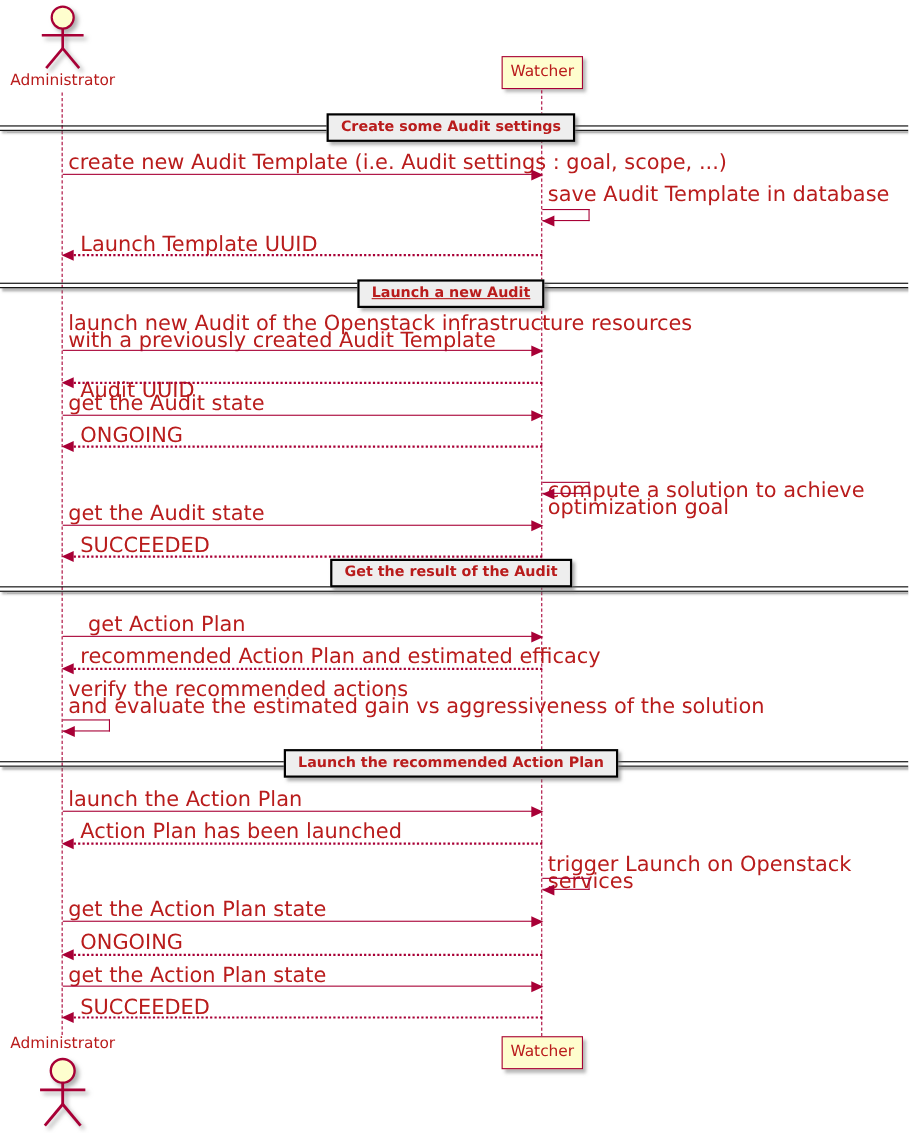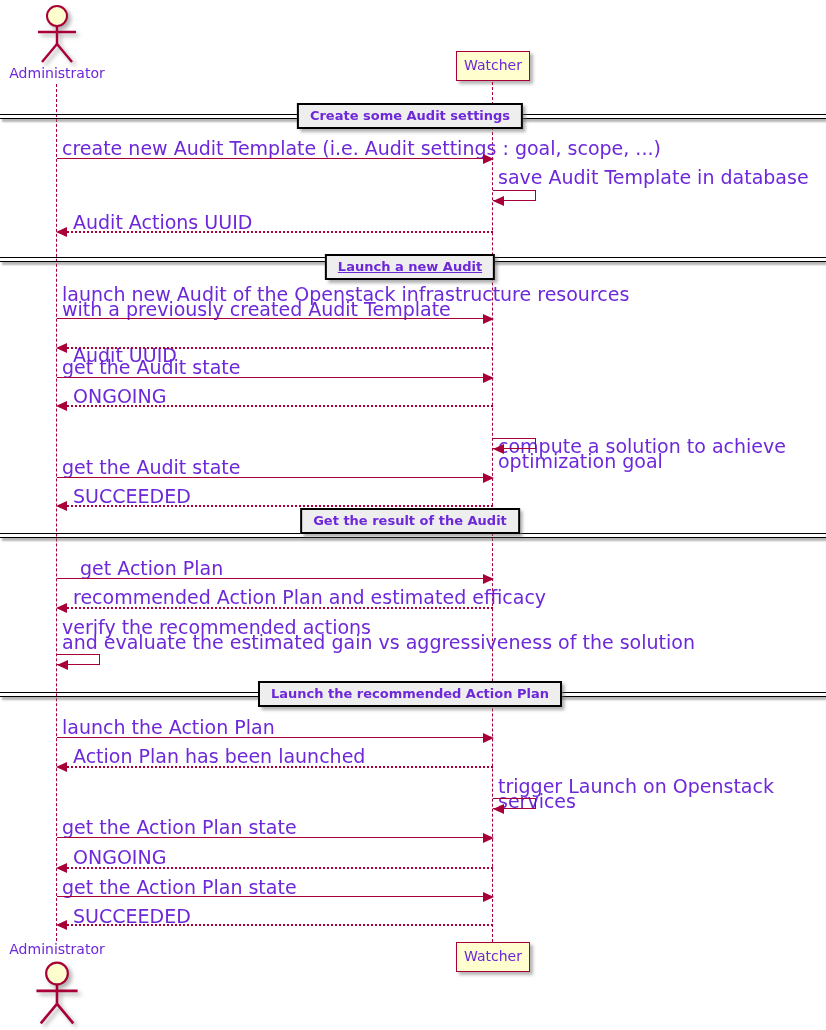--- a/index.html
+++ b/index.html
@@ -1,17 +1,17 @@
 <!DOCTYPE html>
 <html><head>
 <meta charset="utf-8">
 <style>
   html,body{margin:0;padding:0;background:#fff;}
   #stage{position:relative;width:826px;height:1030px;background:#fff;overflow:hidden;
-         font-family:"DejaVu Sans",sans-serif;color:#6d28d9;}
+         font-family:"DejaVu Sans",sans-serif;color:#b91c1c;}
   .lifeline{position:absolute;width:0;border-left:1.5px dashed #A80036;}
   .participant-box{position:absolute;width:74px;height:30px;box-sizing:border-box;
       background:#FEFECE;border:1.8px solid #A80036;text-align:center;
       font-size:14px;line-height:27px;box-shadow:3px 3px 3px rgba(110,110,110,.5);}
   .actor-figure{position:absolute;filter:drop-shadow(3px 3px 2px rgba(110,110,110,.55));}
   .actor-label{position:absolute;font-size:14px;line-height:15px;text-align:center;width:120px;}
   .divider-lines{position:absolute;left:0;width:826px;height:3px;
       border-top:1.7px solid #000;border-bottom:1.7px solid #000;
       box-shadow:2px 3px 2px rgba(110,110,110,.5);}
   .divider-box{position:absolute;left:410px;transform:translateX(-50%);height:26px;
@@ -51,21 +51,21 @@
 
   <div id="events">
       <div class="divider-lines" style="top: 114px;"></div>
       <div class="divider-box" style="top: 103px;">Create some Audit settings</div>
       <div class="msg-text" style="left: 62px; top: 141px;">create new Audit Template (i.e. Audit settings : goal, scope, ...)</div>
       <div class="line-solid" style="left: 57px; width: 428px; top: 158px;"></div>
       <div class="head-right" style="left: 483px; top: 154px;"></div>
       <div class="msg-text" style="left: 498px; top: 170px;">save Audit Template in database</div>
       <div class="self-loop" style="left: 493px; top: 190px;"></div>
       <div class="head-left" style="left: 493px; top: 196px;"></div>
-      <div class="msg-text" style="left: 73px; top: 215px;">Audit Actions UUID</div>
+      <div class="msg-text" style="left: 73px; top: 215px;">Launch Template UUID</div>
       <div class="line-dotted" style="left: 64px; width: 429px; top: 231px;"></div>
       <div class="head-left" style="left: 56px; top: 227px;"></div>
       <div class="divider-lines" style="top: 257px;"></div>
       <div class="divider-box" style="top: 254px; text-decoration: underline;">Launch a new Audit</div>
       <div class="msg-text" style="left: 62px; top: 287px;">launch new Audit of the Openstack infrastructure resources
 with a previously created Audit Template</div>
       <div class="line-solid" style="left: 57px; width: 428px; top: 318px;"></div>
       <div class="head-right" style="left: 483px; top: 314px;"></div>
       <div class="msg-text" style="left: 73px; top: 348px;">Audit UUID</div>
       <div class="line-dotted" style="left: 64px; width: 429px; top: 347px;"></div>

